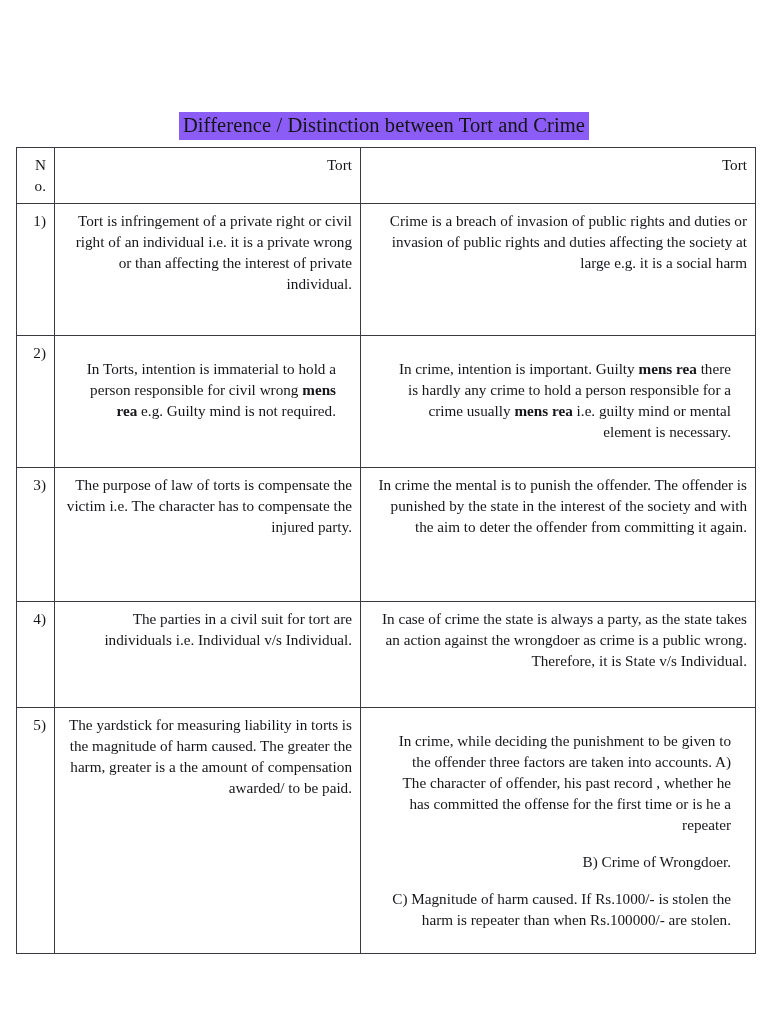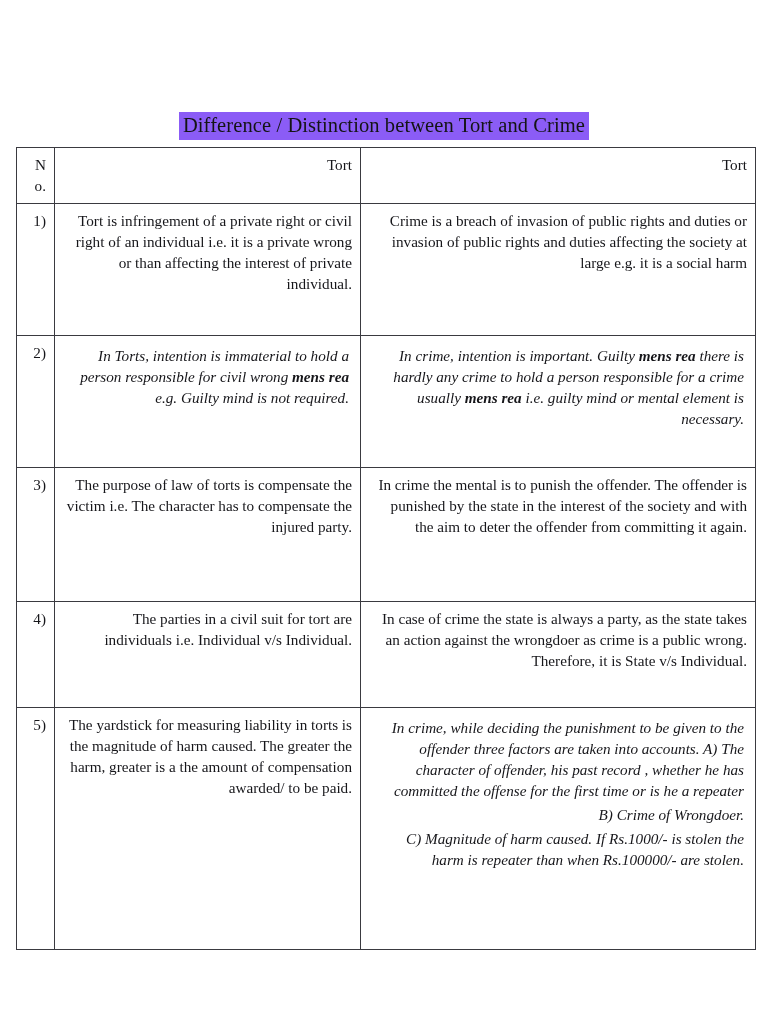--- a/index.html
+++ b/index.html
@@ -72,22 +72,21 @@
     padding-right: 2px;
     word-break: break-all;
   }
   td.num {
     font-weight: bold;
     padding-left: 6px;
     padding-right: 2px;
     font-size: 15px;
   }
   td.body-cell p {
-    margin: 3px;
-    font-style: italic;
+    margin: 16px;
   }
   .b { font-weight: bold; }
 
   tr.r1 td { height: 118px; }
   tr.r2 td { height: 118px; }
   tr.r3 td { height: 120px; }
   tr.r4 td { height: 92px; }
   tr.r5 td { height: 228px; }
 </style>
 </head>

